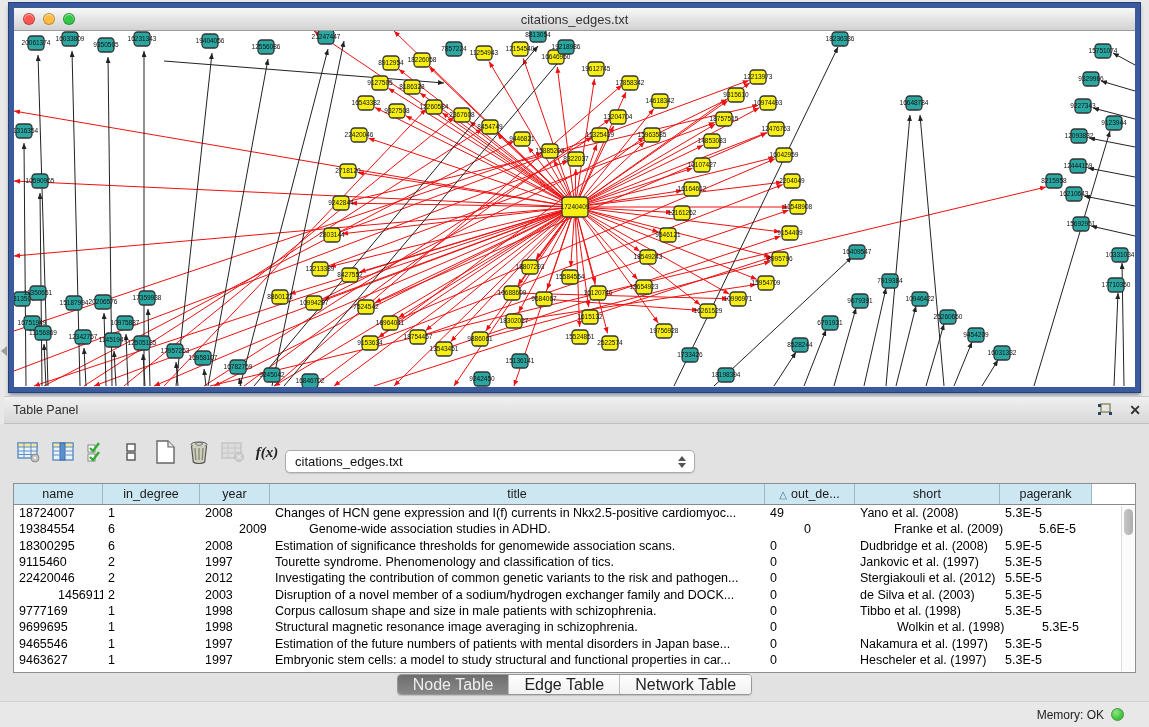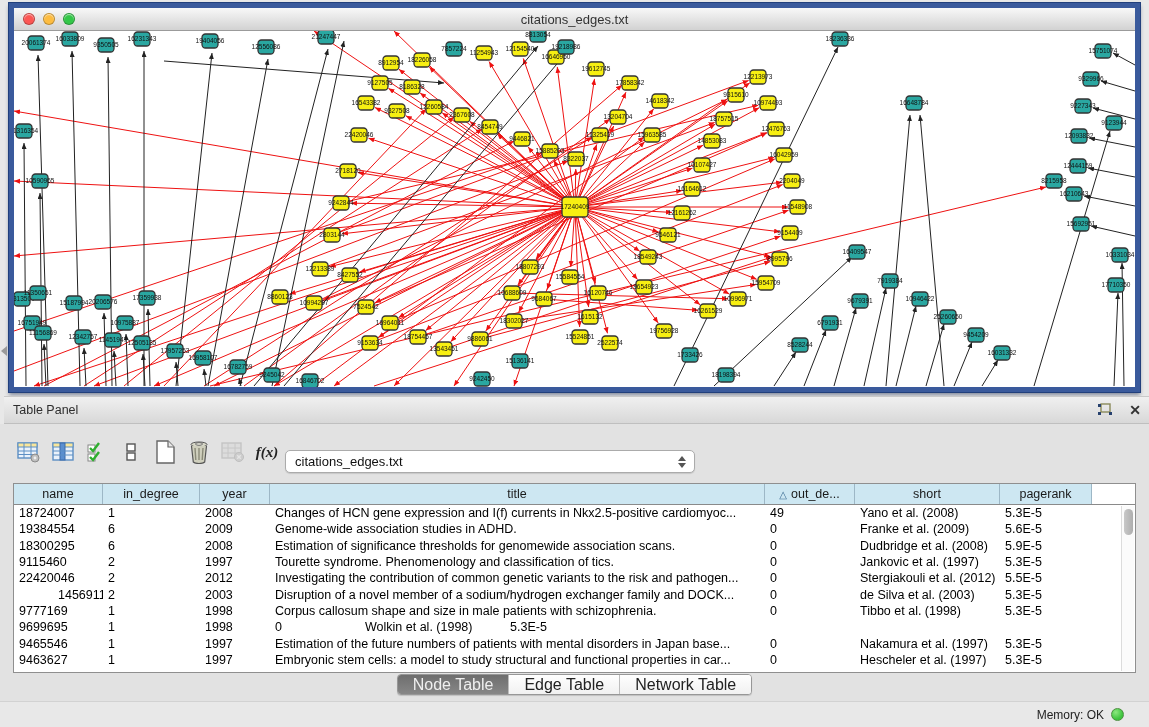--- a/index.html
+++ b/index.html
@@ -618,21 +618,21 @@
             <div class="td" style="width: 97px;">1</div>
             <div class="td" style="width: 70px;">2008</div>
             <div class="td" style="width: 495px;">Changes of HCN gene expression and I(f) currents in Nkx2.5-positive cardiomyoc...</div>
             <div class="td" style="width: 90px;">49</div>
             <div class="td" style="width: 145px;">Yano et al. (2008)</div>
             <div class="td" style="width: 92px;">5.3E-5</div>
           </div>
           <div class="tr">
             <div class="td" style="width: 89px;">19384554</div>
             <div class="td" style="width: 97px;">6</div>
-            <div class="td" style="width: 70px;">2009</div>
+            <div class="td" style="width: 70px; margin-left: 34px;">2009</div>
             <div class="td" style="width: 495px;">Genome-wide association studies in ADHD.</div>
             <div class="td" style="width: 90px;">0</div>
             <div class="td" style="width: 145px;">Franke et al. (2009)</div>
             <div class="td" style="width: 92px;">5.6E-5</div>
           </div>
           <div class="tr">
             <div class="td" style="width: 89px;">18300295</div>
             <div class="td" style="width: 97px;">6</div>
             <div class="td" style="width: 70px;">2008</div>
             <div class="td" style="width: 495px;">Estimation of significance thresholds for genomewide association scans.</div>
@@ -673,22 +673,23 @@
             <div class="td" style="width: 70px;">1998</div>
             <div class="td" style="width: 495px;">Corpus callosum shape and size in male patients with schizophrenia.</div>
             <div class="td" style="width: 90px;">0</div>
             <div class="td" style="width: 145px;">Tibbo et al. (1998)</div>
             <div class="td" style="width: 92px;">5.3E-5</div>
           </div>
           <div class="tr">
             <div class="td" style="width: 89px;">9699695</div>
             <div class="td" style="width: 97px;">1</div>
             <div class="td" style="width: 70px;">1998</div>
-            <div class="td" style="width: 90px;">0</div>
-            <div class="td" style="width: 145px;">Wolkin et al. (1998)</div>
+            <div class="td" style="width: 495px;">Structural magnetic resonance image averaging in schizophrenia.</div>
+            <div class="td" style="width: 90px;">0</div>
+            <div class="td" style="width: 145px; margin-left: 37px;">Wolkin et al. (1998)</div>
             <div class="td" style="width: 92px;">5.3E-5</div>
           </div>
           <div class="tr">
             <div class="td" style="width: 89px;">9465546</div>
             <div class="td" style="width: 97px;">1</div>
             <div class="td" style="width: 70px;">1997</div>
             <div class="td" style="width: 495px;">Estimation of the future numbers of patients with mental disorders in Japan base...</div>
             <div class="td" style="width: 90px;">0</div>
             <div class="td" style="width: 145px;">Nakamura et al. (1997)</div>
             <div class="td" style="width: 92px;">5.3E-5</div>

